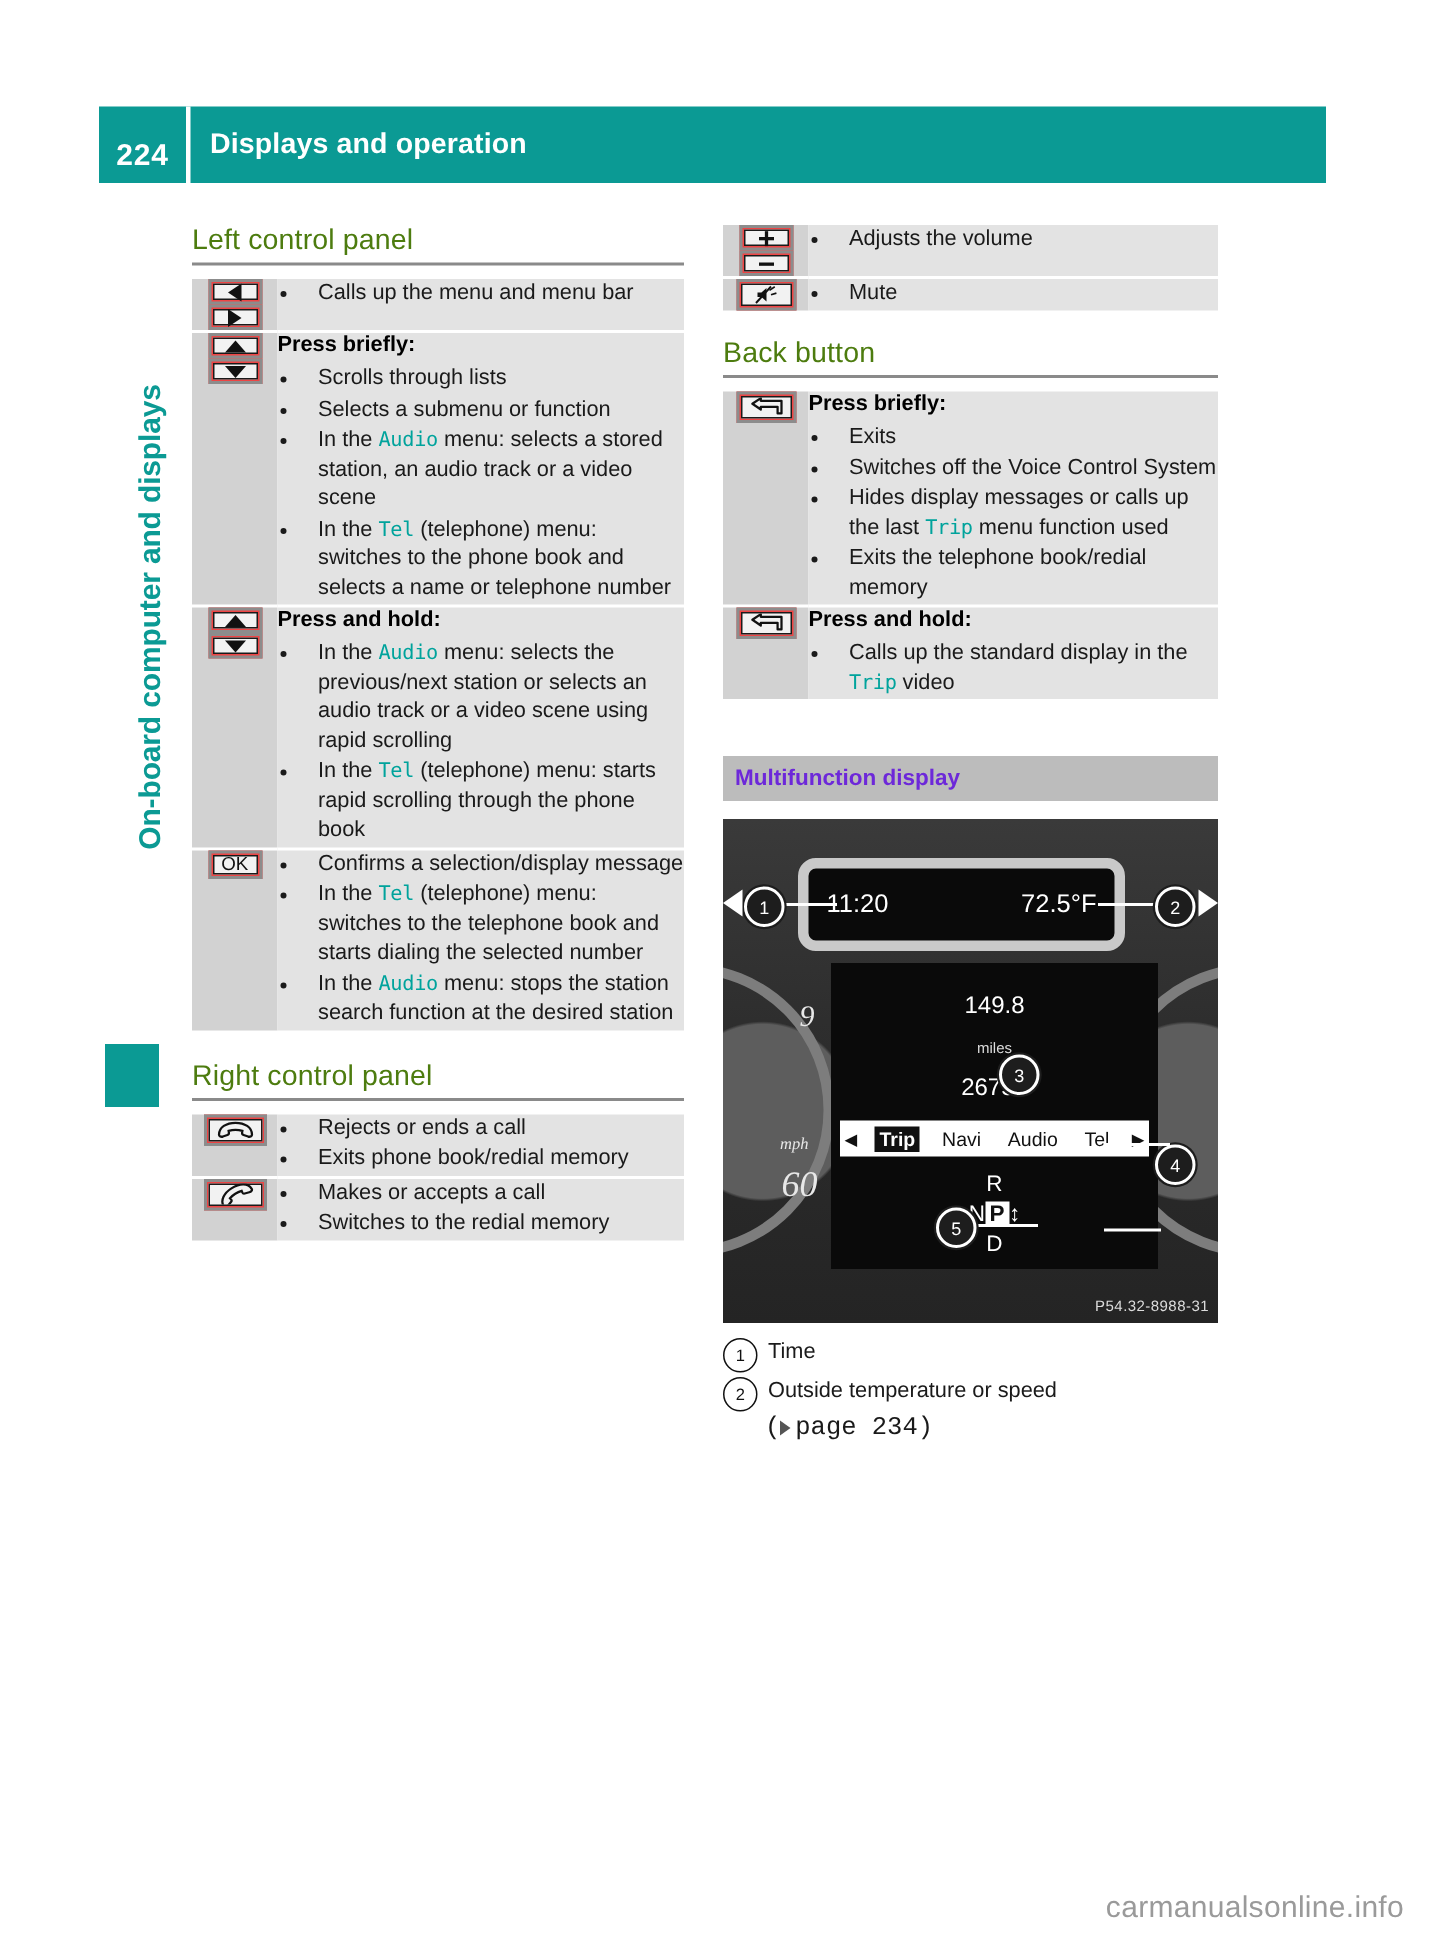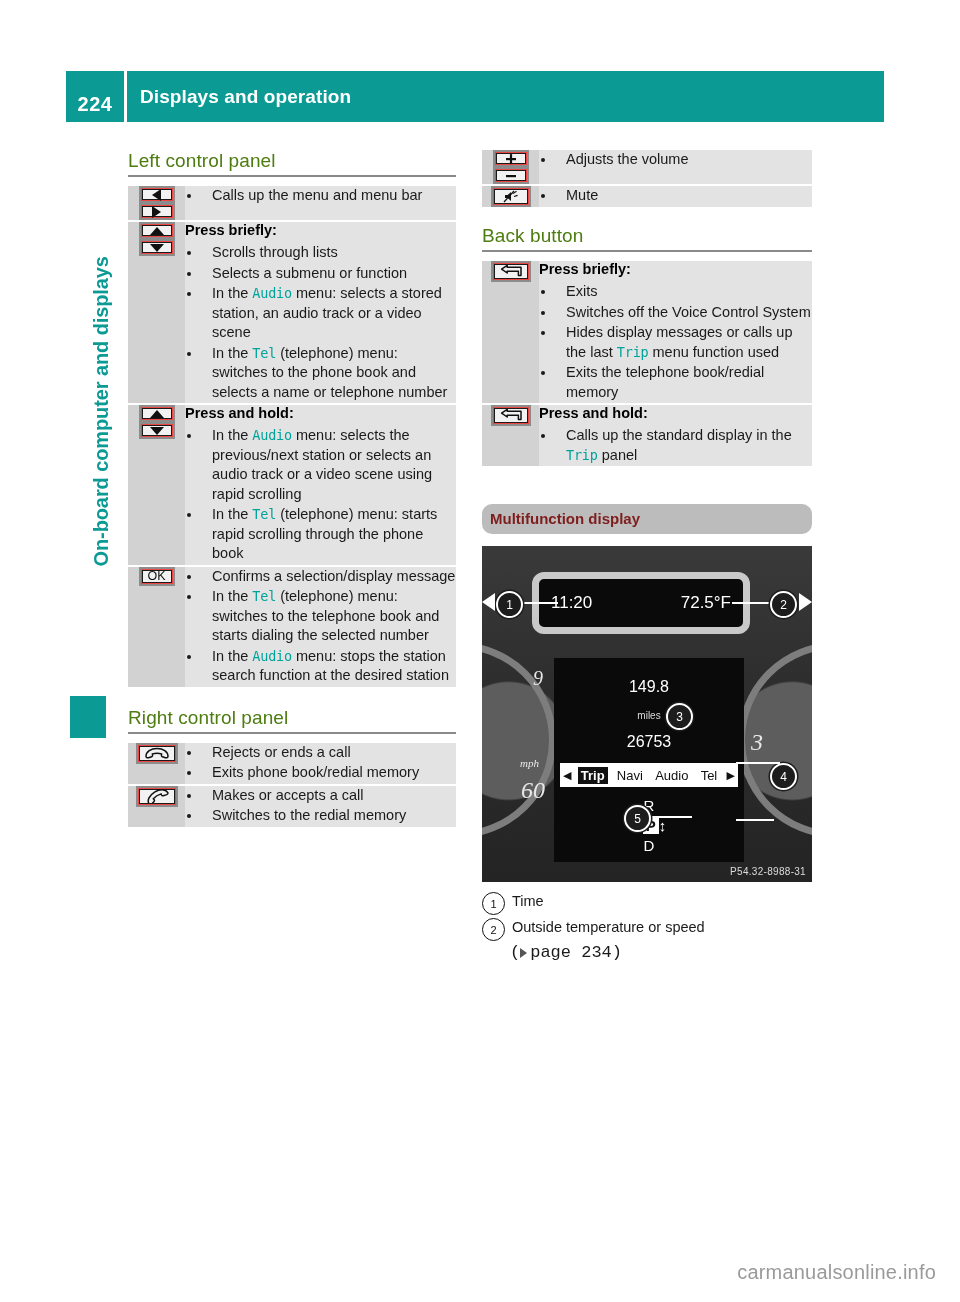--- a/index.html
+++ b/index.html
@@ -42,23 +42,22 @@
   .col-right{position:absolute;left:482px;top:150px;width:330px;}
 
   
   .sec-head{
     font-size:19px;font-weight:normal;color:#4d7c0f;margin:0 0 3px 0;letter-spacing:.1px;
   }
   .sec-rule{height:2px;background:#8a8a8a;margin:0 0 9px 0;}
 
   
   .band-head{
-    background:#bcbcbc;color:#7f1d1d;font-size:15px;font-weight:bold;
+    background:#bcbcbc;color:#6d28d9;font-size:15px;font-weight:bold;
     padding:6px 10px 7px 8px;
-    border-radius:10px;
   }
 
   
   .ctable{width:100%;border-collapse:collapse;}
   .ctable tr{border-bottom:2px solid #ffffff;}
   .ctable tr:last-child{border-bottom:none;}
   .ctable td{vertical-align:top;padding:0;}
   .cell-icon{
     width:57px;background:#d2d2d2;padding:9px 0 10px 0;text-align:center;
   }
@@ -124,21 +123,21 @@
   .dial-r{right:-122px;}
   .dial-txt{position:absolute;color:#e8e8e8;font-style:italic;font-family:"Liberation Serif",serif;}
 
   .topwin{
     position:absolute;left:50px;top:26px;width:218px;height:62px;
     border:7px solid #c9c9c9;border-radius:12px;box-sizing:border-box;background:#0a0a0a;
   }
   .topwin-in{position:absolute;inset:0;display:flex;align-items:center;justify-content:space-between;
     padding:0 12px;color:#ffffff;font-size:17px;font-family:"Liberation Sans",sans-serif;}
 
-  .mainwin{position:absolute;left:72px;top:112px;width:190px;height:204px;background:#0a0a0a;}
+  .mainwin{position:absolute;left:72px;top:96px;width:190px;height:204px;background:#0a0a0a;padding-left:28px;}
   .mw-odo{position:absolute;left:0;right:0;top:20px;text-align:center;color:#fff;font-size:16px;}
   .mw-miles{position:absolute;left:0;right:0;top:52px;text-align:center;color:#dcdcdc;font-size:10px;}
   .mw-total{position:absolute;left:0;right:0;top:75px;text-align:center;color:#fff;font-size:16px;}
   .mw-bar{position:absolute;left:6px;right:6px;top:105px;height:24px;background:#ffffff;
     display:flex;align-items:center;justify-content:space-between;padding:0 3px;box-sizing:border-box;}
   .mw-bar-item{color:#111;font-size:13px;padding:1px 3px;}
   .mw-bar-item.sel{background:#111;color:#fff;font-weight:bold;}
   .mw-bar-arrow{color:#111;font-size:11px;}
   .mw-gear{position:absolute;left:0;right:0;top:138px;text-align:center;color:#fff;font-size:15px;line-height:20px;}
   .mw-gear .pbox{background:#fff;color:#111;padding:0 3px;font-weight:bold;}
@@ -430,21 +429,21 @@
                     <svg width="22" height="13" viewBox="0 0 22 13">
                       <path d="M21 2.2H7.2V0.4L1.6 4.2 7.2 8V6.2H18.4v4.4H21z" fill="none" stroke="#111" stroke-width="1.5" stroke-linejoin="round"></path>
                     </svg>
                   </span>
                 </span>
               </span>
             </td>
             <td class="cell-body">
               <div class="bold-lead">Press and hold:</div>
               <ul class="blist">
-                <li><span>Calls up the standard display in the </span><span class="mono-teal">Trip</span><span> panel</span></li>
+                <li><span>Calls up the standard display in the </span><span class="mono-teal">Trip</span><span> video</span></li>
               </ul>
             </td>
           </tr>
         </tbody>
     </table>
 
     <div class="band-head" style="margin-top:38px;">Multifunction display</div>
 
     <div class="cluster">
       <div class="cluster-bg"></div>

